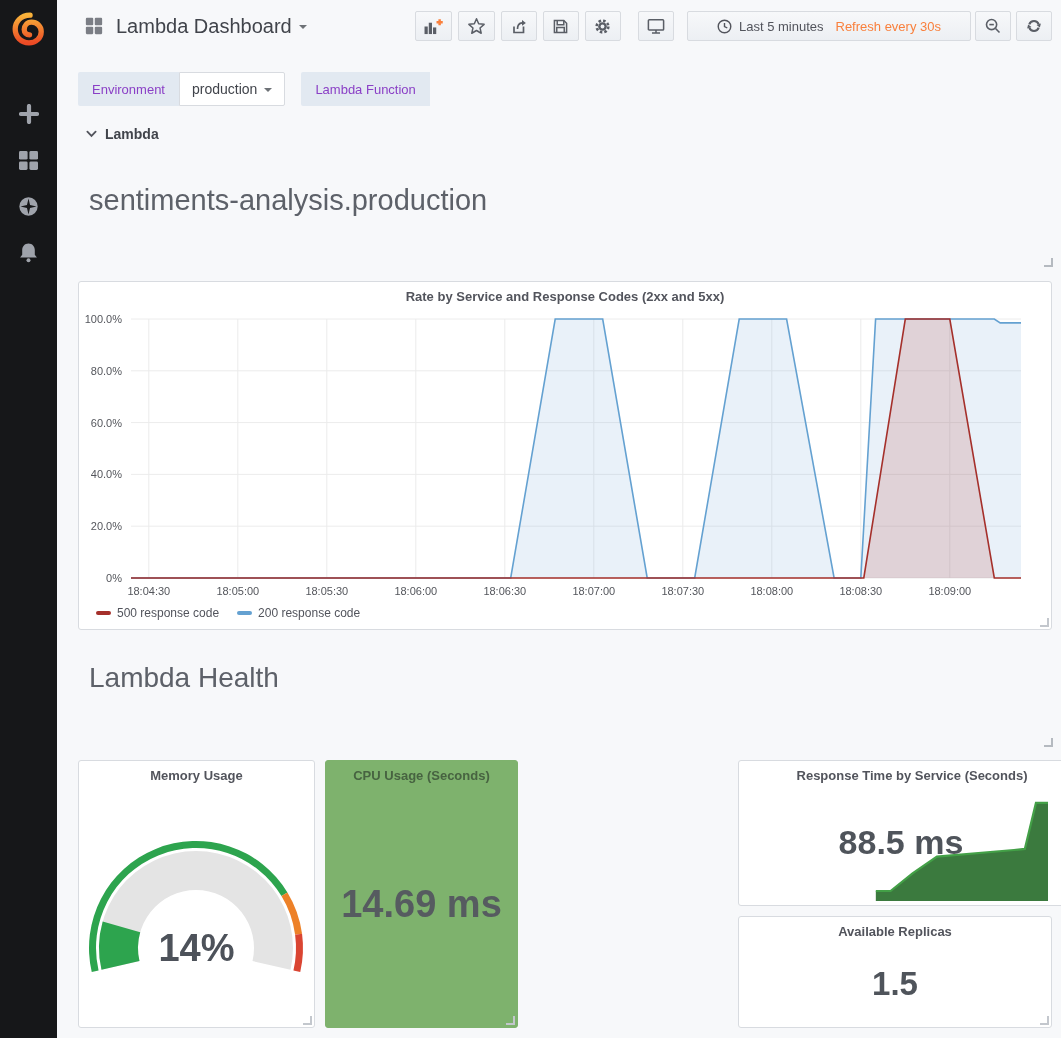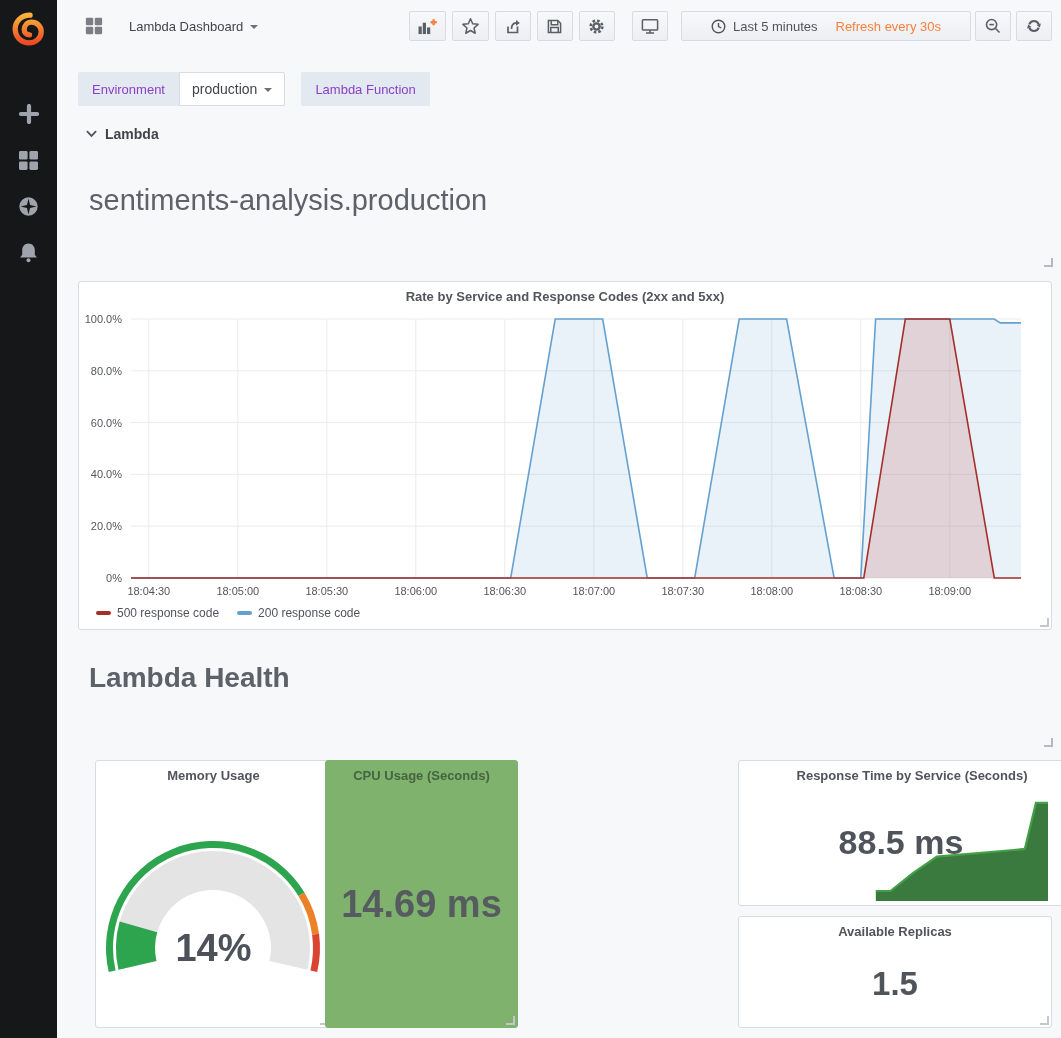--- a/index.html
+++ b/index.html
@@ -4,47 +4,47 @@
 <style>
 *{margin:0;padding:0;box-sizing:border-box}
 html,body{width:1061px;height:1038px;font-family:"Liberation Sans",sans-serif;background:#f7f8fa;overflow:hidden;position:relative}
 .sidebar{position:absolute;left:0;top:0;width:57px;height:1038px;background:#161719;z-index:5}
 .logo{height:57px;display:flex;align-items:center;justify-content:center}
 .side-icons{display:flex;flex-direction:column;align-items:center;margin-top:46px;gap:24px}
 .side-btn{width:22px;height:22px;display:flex;align-items:center;justify-content:center;cursor:pointer}
 main{position:absolute;left:57px;top:0;width:1004px;height:1038px}
 .navbar{position:absolute;top:0;left:0;width:100%;height:52px;display:flex;align-items:center;padding:0 9px 0 28px}
 .nav-title{display:flex;align-items:center;cursor:pointer}
-.nav-title .t{font-size:13px;color:#41444b;font-weight:500;margin-left:26px}
+.nav-title .t{font-size:20px;color:#41444b;font-weight:500;margin-left:13px}
 .caret{width:0;height:0;border-left:4px solid transparent;border-right:4px solid transparent;border-top:4px solid #6e7277;margin-left:7px;margin-top:2px}
 .spacer{flex:1}
 .tb{height:30px;min-width:36px;background:linear-gradient(#f7f8fa,#eceff3);border:1px solid #d8dbe0;border-radius:2px;display:flex;align-items:center;justify-content:center;color:#5a5e66;padding:0 8px;cursor:pointer}
 .tbg{display:flex;gap:6px}
 .monitor-btn{margin-left:17px}
 .timepicker{margin-left:13px;padding:0 29px;font-size:13px;color:#52545c;gap:7px}
-.timepicker .rl{color:#f9803d;margin-left:11px}
+.timepicker .rl{color:#f9803d;margin-left:5px}
 .zoom-btn{margin-left:4px}
 .refresh-btn{margin-left:5px}
 .submenu{position:absolute;top:72px;left:21px;display:flex;gap:16px}
 .chip{display:flex;height:34px;border-radius:2px;font-size:13px;cursor:pointer}
 .chip .lbl{background:#e2e9f1;color:#8a3fc6;font-weight:400;display:flex;align-items:center;padding:8px 14px;border-radius:2px 0 0 2px}
 .chip .val{background:#fff;border:1px solid #d8dbe0;display:flex;align-items:center;padding:0 12px;font-size:14px;color:#41444b;border-radius:0 2px 2px 0}
 .row-toggle{position:absolute;top:126px;left:29px;display:flex;align-items:center;gap:8px;font-size:14px;font-weight:700;color:#41444b;cursor:pointer}
 .fn-title{position:absolute;top:184px;left:32px;font-size:29px;font-weight:400;color:#5d6169}
-.health-title{position:absolute;top:662px;left:32px;font-size:28px;font-weight:700;color:#5d6169}
+.health-title{position:absolute;top:662px;left:32px;font-size:28px;font-weight:400;color:#5d6169}
 .corner{position:absolute;width:9px;height:9px;border-right:2px solid #9aa0a8;border-bottom:2px solid #9aa0a8;opacity:.7}
 .panel{position:absolute;background:#fff;border:1px solid #d8dbe0;border-radius:3px}
 .panel::after{content:"";position:absolute;right:2px;bottom:2px;width:7px;height:7px;border-right:2px solid #c3c7cd;border-bottom:2px solid #c3c7cd}
 .panel-title{position:absolute;top:7px;left:6px;right:6px;text-align:center;font-size:13px;font-weight:700;color:#52545c;white-space:nowrap;overflow:hidden;cursor:pointer}
 #chart-panel{left:21px;top:281px;width:974px;height:349px}
 #rate-svg{position:absolute;left:0;top:0}
 .legend{position:absolute;left:17px;bottom:9px;display:flex;gap:18px;font-size:12px;color:#52545c}
 .legend .li{display:flex;align-items:center;gap:6px;cursor:pointer}
 .sw{width:15px;height:4px;border-radius:2px}
-#p-memory{left:38px;top:760px;width:237px;height:268px}
+#p-memory{left:21px;top:760px;width:237px;height:268px}
 #p-cpu{left:268px;top:760px;width:193px;height:268px;background:#7eb26d;border-color:#7eb26d}
 #p-cpu .panel-title{color:#476341}
 #p-success{left:471px;top:760px;width:197px;height:268px}
 #p-response{left:681px;top:760px;width:348px;height:146px}
 #p-replicas{left:681px;top:916px;width:314px;height:112px}
 .bigval{position:absolute;left:0;width:100%;text-align:center;color:#4f545b;font-weight:600}
 #gauge-val{top:166px;font-size:38px;font-weight:700;color:#4d525a}
 #cpu-val{top:122px;font-size:38px;color:#565b60}
 #success-val{top:124px;font-size:36px}
 #response-val{top:62px;font-size:34px;left:-11px}

